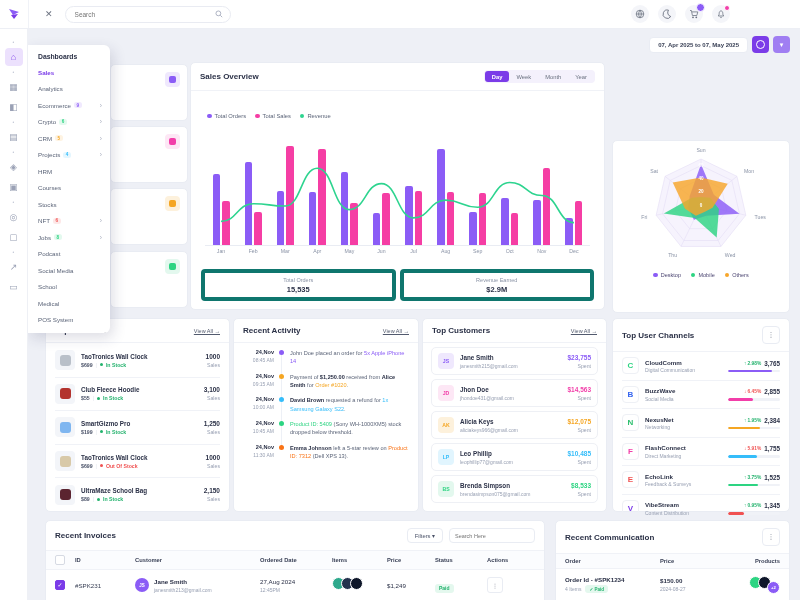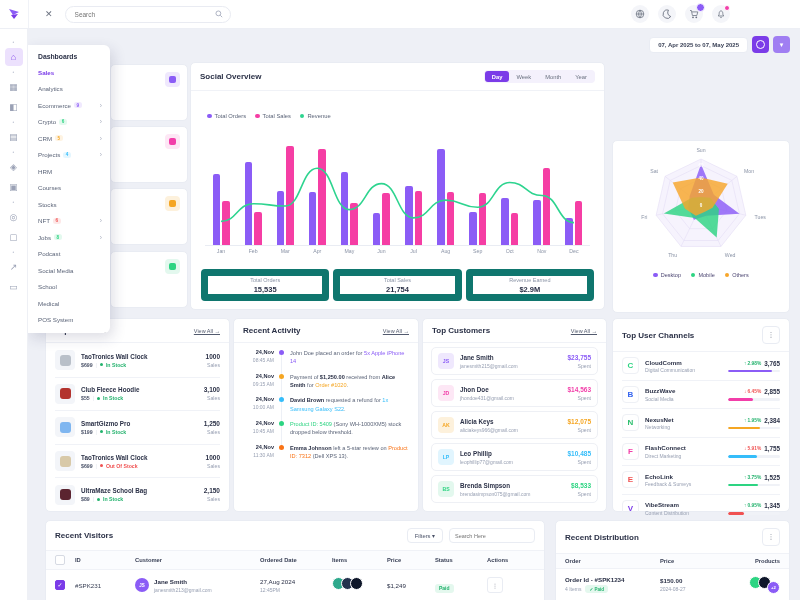--- a/index.html
+++ b/index.html
@@ -99,21 +99,21 @@
   .legend{position:absolute;left:16px;top:50px;display:flex;gap:9px;align-items:center;}
   .lg{display:flex;align-items:center;gap:3px;font-size:5.8px;color:#5b6478;}
   .ldot{width:4.5px;height:4.5px;border-radius:50%;}
   .plot{position:absolute;left:14px;right:14px;top:64px;height:118px;border-bottom:1px solid #e9ecf3;}
   .bars{position:absolute;inset:0;display:flex;}
   .bgroup{flex:1;display:flex;align-items:flex-end;justify-content:center;gap:2px;}
   .bar{width:7.5px;border-radius:2px 2px 0 0;}
   .months{position:absolute;left:14px;right:14px;top:185px;display:flex;}
   .months span{flex:1;text-align:center;font-size:5.2px;color:#8a93a6;}
   .totals{position:absolute;left:10px;right:10px;bottom:8px;height:32px;display:flex;gap:4px;}
-  .tcell{flex:1;border:7px solid #0f766e;border-radius:4px;display:flex;flex-direction:column;align-items:center;justify-content:center;}
+  .tcell{flex:1;border:4px solid #0f766e;border-radius:4px;display:flex;flex-direction:column;align-items:center;justify-content:center;}
   .tlabel{font-size:5.5px;color:#8a93a6;}
   .tvalue{font-size:7.5px;font-weight:bold;color:#2b3147;margin-top:2px;}
   
   .radar-legend{display:flex;justify-content:center;gap:10px;margin-top:1px;}
   
   .tablehead{display:grid;align-items:center;padding:4px 9px;border-bottom:1px solid #f0f2f7;background:#fbfcfe;}
   .th{font-size:5.8px;font-weight:bold;color:#3b4257;}
   .trow{display:grid;align-items:center;padding:6px 9px;}
   .inv-grid{grid-template-columns:20px 60px 125px 72px 55px 48px 52px 1fr;}
   .trx-grid{grid-template-columns:1fr 72px 48px;}
@@ -293,21 +293,21 @@
     <div class="sqbtn" style="background:#7b3ce8;">
         <span class="ring"></span>
       </div>
     <div class="sqbtn" style="background:#a07ef2;">
         <span>▾</span>
       </div>
   </div>
 
   <div class="card" style="left:190px;top:62px;width:415px;height:248px;">
     <div class="card-head">
-      <span class="card-title">Social Overview</span>
+      <span class="card-title">Sales Overview</span>
       <div class="ranges" id="ranges">
           <span class="rbtn active">Day</span>
           <span class="rbtn">Week</span>
           <span class="rbtn">Month</span>
           <span class="rbtn">Year</span>
         </div>
     </div>
     <div class="legend" id="sales-legend">
         <span class="lg">
           <span class="ldot" style="background: rgb(139, 92, 246);"></span>
@@ -388,24 +388,20 @@
         <span>Aug</span>
         <span>Sep</span>
         <span>Oct</span>
         <span>Nov</span>
         <span>Dec</span>
       </div>
     <div class="totals" id="totals">
         <div class="tcell">
           <div class="tlabel">Total Orders</div>
           <div class="tvalue">15,535</div>
-        </div>
-        <div class="tcell">
-          <div class="tlabel">Total Sales</div>
-          <div class="tvalue">21,754</div>
         </div>
         <div class="tcell">
           <div class="tlabel">Revenue Earned</div>
           <div class="tvalue">$2.9M</div>
         </div>
       </div>
   </div>
 
 
   <div class="card" style="left:612px;top:140px;width:178px;height:173px;">
@@ -765,21 +761,21 @@
             <div class="chbar">
               <div class="chfill" style="width: 30%; background: rgb(240, 82, 82);"></div>
             </div>
           </div>
         </div>
       </div>
   </div>
 
   <div class="card" style="left:45px;top:520px;width:500px;height:88px;">
     <div class="card-head">
-      <span class="card-title">Recent Visitors</span>
+      <span class="card-title">Recent Invoices</span>
       <div class="filters">
         <span class="fbtn">Filters ▾</span>
         <input class="fsearch" type="text" placeholder="Search Here" style="">
       </div>
     </div>
     <div class="tablehead inv-grid" id="inv-head">
         <span class="cb"></span>
         <span class="th">ID</span>
         <span class="th">Customer</span>
         <span class="th">Ordered Date</span>
@@ -806,21 +802,21 @@
           <div style="padding-left: 4px;"><span class="circ" style="background: rgb(46, 169, 140);"></span><span class="circ" style="background: rgb(35, 49, 77);"></span><span class="circ" style="background: rgb(15, 23, 42);"></span></div>
           <span class="tdmain" style="font-weight: normal;">$1,249</span>
           <span><span class="badge-paid">Paid</span></span>
           <span class="actbtn">⋮</span>
         </div>
       </div>
   </div>
 
   <div class="card" style="left:555px;top:520px;width:235px;height:88px;">
     <div class="card-head">
-      <span class="card-title">Recent Distribution</span>
+      <span class="card-title">Recent Communication</span>
       <span class="dotsbtn">⋮</span>
     </div>
     <div class="tablehead trx-grid" id="trx-head">
         <span class="th">Order</span>
         <span class="th">Price</span>
         <span class="th" style="text-align: right;">Products</span>
       </div>
     <div id="trx-rows">
         <div class="trow trx-grid">
           <div>

